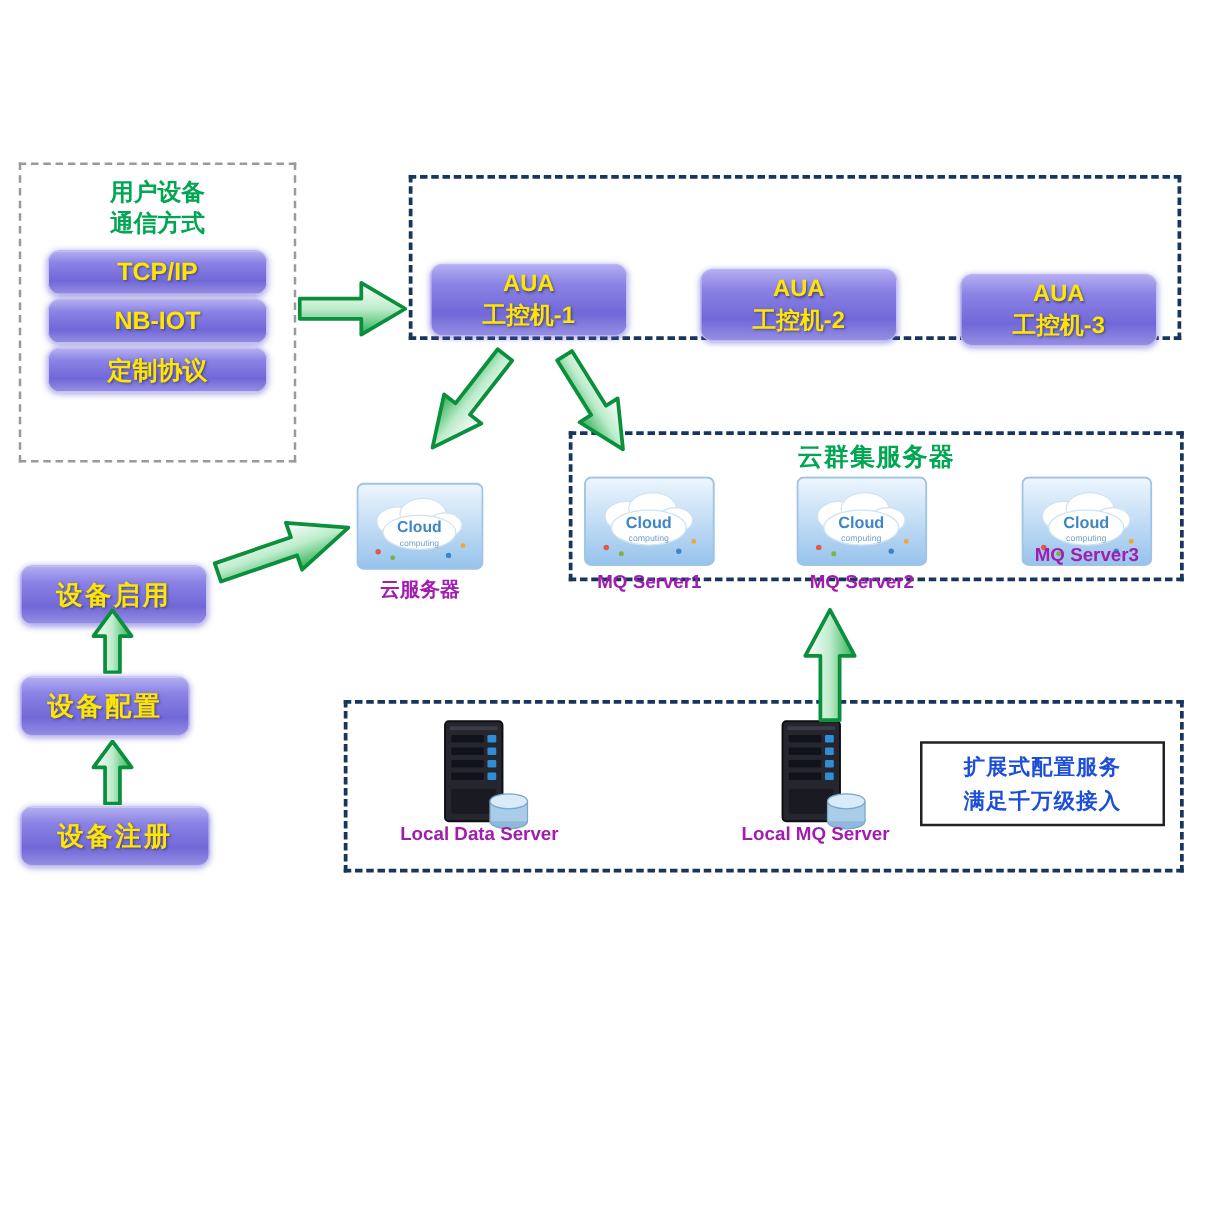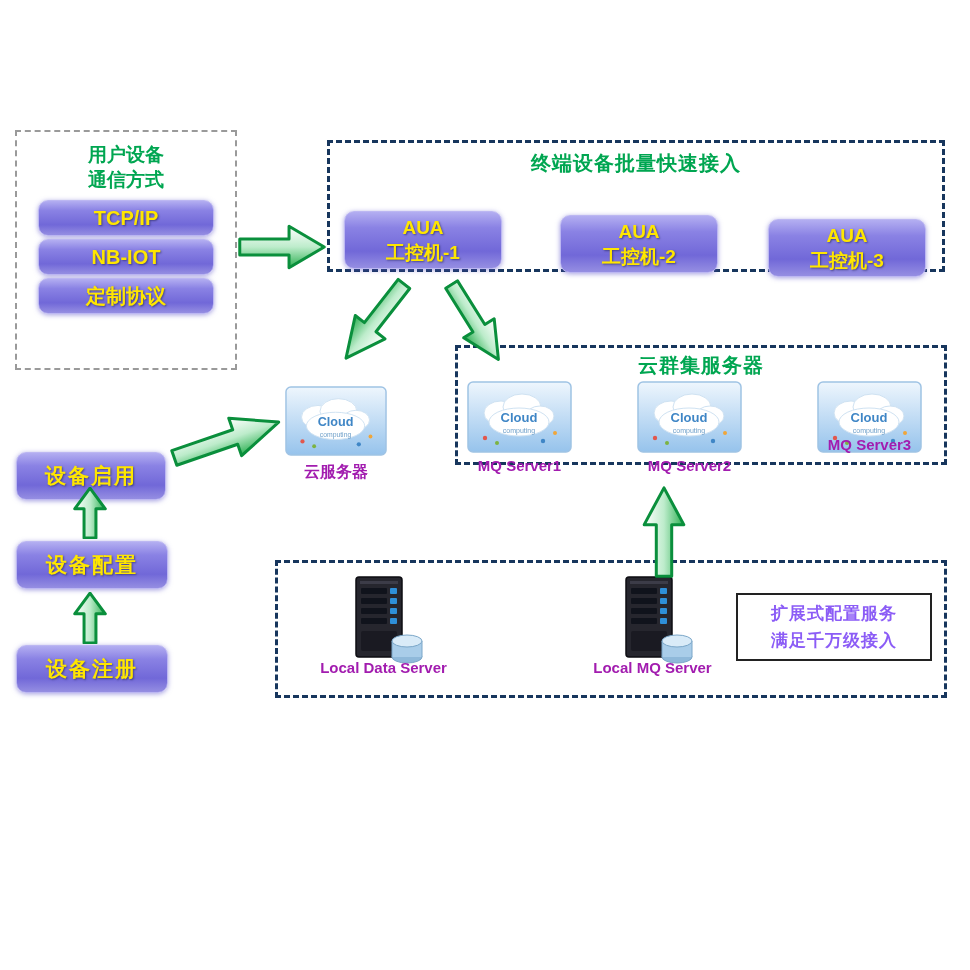--- a/index.html
+++ b/index.html
@@ -30,21 +30,21 @@
   .node-label { position:absolute; color:#a21caf; font-weight:bold; text-align:center; font-size:15px; }
 
   .arrow { position:absolute; transform-origin:center center; }
   .arrow svg { width:100%; height:100%; display:block; }
 
   .icon-box { position:absolute; }
   .icon-box svg { width:100%; height:100%; display:block; }
 
   .note-box { position:absolute; border:2px solid #222; box-sizing:border-box; background:#fff;
               display:flex; flex-direction:column; align-items:center; justify-content:center; }
-  .note-box div { font-size:17px; font-weight:bold; color:#8b5cf6; line-height:27px; letter-spacing:1px; }
+  .note-box div { font-size:17px; font-weight:bold; color:#1d4ed8; line-height:27px; letter-spacing:1px; }
 
   .lp-title { text-align:center; color:#00a651; font-weight:bold; font-size:19px; line-height:25px; }
 </style>
 </head>
 <body>
 
 <div id="canvas">
 
   <svg width="0" height="0" style="position:absolute" aria-hidden="true">
     <defs>
@@ -110,21 +110,20 @@
       <div class="pbtn proto-btn">
         <span>NB-IOT</span>
       </div>
       <div class="pbtn proto-btn">
         <span>定制协议</span>
       </div>
     </div>
   </div>
 
   <div class="panel-navy" style="left:327px; top:140px; width:618px; height:132px;">
-    <div class="panel-title">终端设备批量快速接入</div>
     <div class="pbtn aua-node" style="left:14px; top:68px;">
       <span>AUA</span>
       <span>工控机-1</span>
     </div>
     <div class="pbtn aua-node" style="left:230px; top:72px;">
       <span>AUA</span>
       <span>工控机-2</span>
     </div>
     <div class="pbtn aua-node" style="left:438px; top:76px;">
       <span>AUA</span>
@@ -157,21 +156,21 @@
   <div class="icon-box" style="left:285px; top:385px; width:102px; height:72px;">
     <svg viewBox="0 0 105 72">
         <use href="#cloudIconShape"></use>
       </svg>
   </div>
   <div class="node-label" style="left:277px; top:462px; width:118px; font-size:16px;">云服务器</div>
 
   <div class="pbtn dev-node" style="left:16px; top:452px; width:150px; height:48px;">
     <span>设备启用</span>
   </div>
-  <div class="pbtn dev-node" style="left:16px; top:541px; width:152px; height:48px;justify-content:center;">
+  <div class="pbtn dev-node" style="left:16px; top:541px; width:136px; height:48px;justify-content:center;">
     <span>设备配置</span>
   </div>
   <div class="pbtn dev-node" style="left:16px; top:645px; width:152px; height:48px;text-align:right;">
     <span>设备注册</span>
   </div>
 
   <div class="panel-navy" style="left:275px; top:560px; width:672px; height:138px;">
     <div class="icon-box" style="left:62px; top:12px; width:84px; height:92px;">
       <svg viewBox="0 0 84 92">
           <use href="#serverIconShape"></use>

